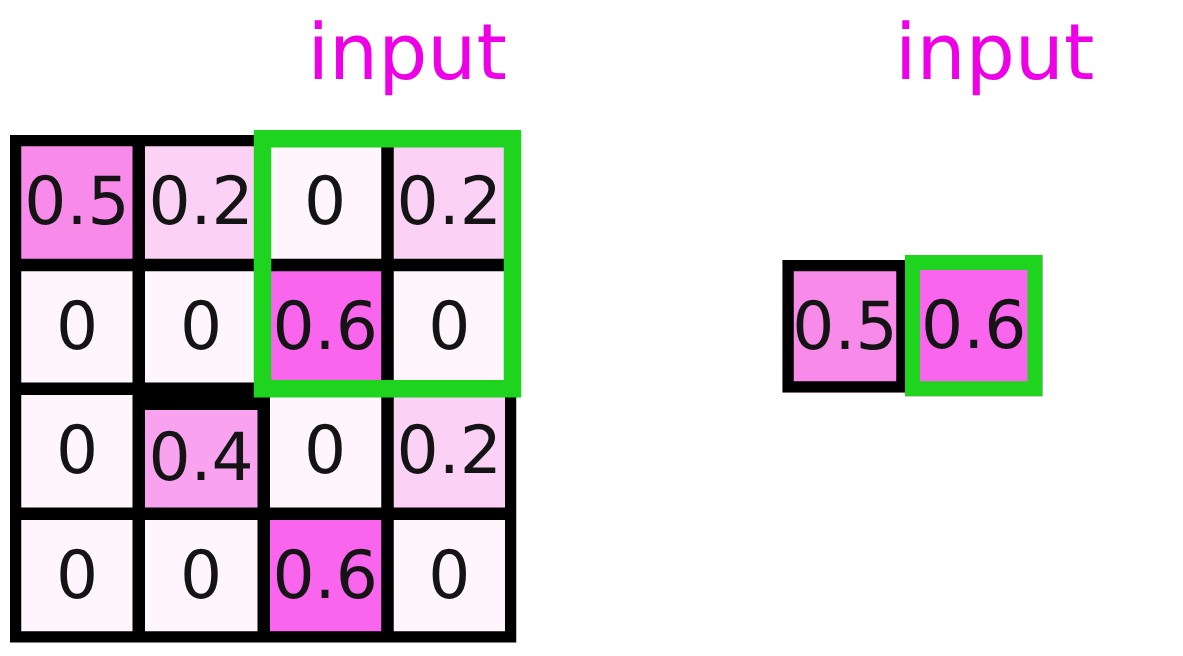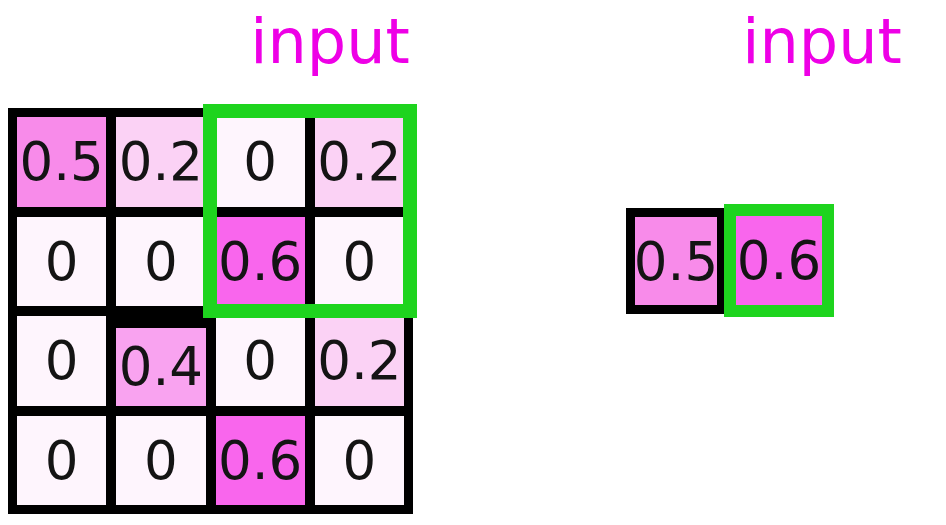--- a/index.html
+++ b/index.html
@@ -15,21 +15,20 @@
     overflow: hidden;
     font-family: "DejaVu Sans", sans-serif;
   }
   .title {
     position: absolute;
     top: 0px;
     height: 84px;
     line-height: 84px;
     font-size: 62px;
     color: var(--title-color, #ee00e6);
-    text-align: center;
     white-space: nowrap;
   }
   #title-input  { left: 246px; width: 168px; }
   #title-output { left: 716px; width: 212px; }
 
   #input-grid {
     position: absolute;
     left: 8px;
     top: 108px;
     width: 405px;

